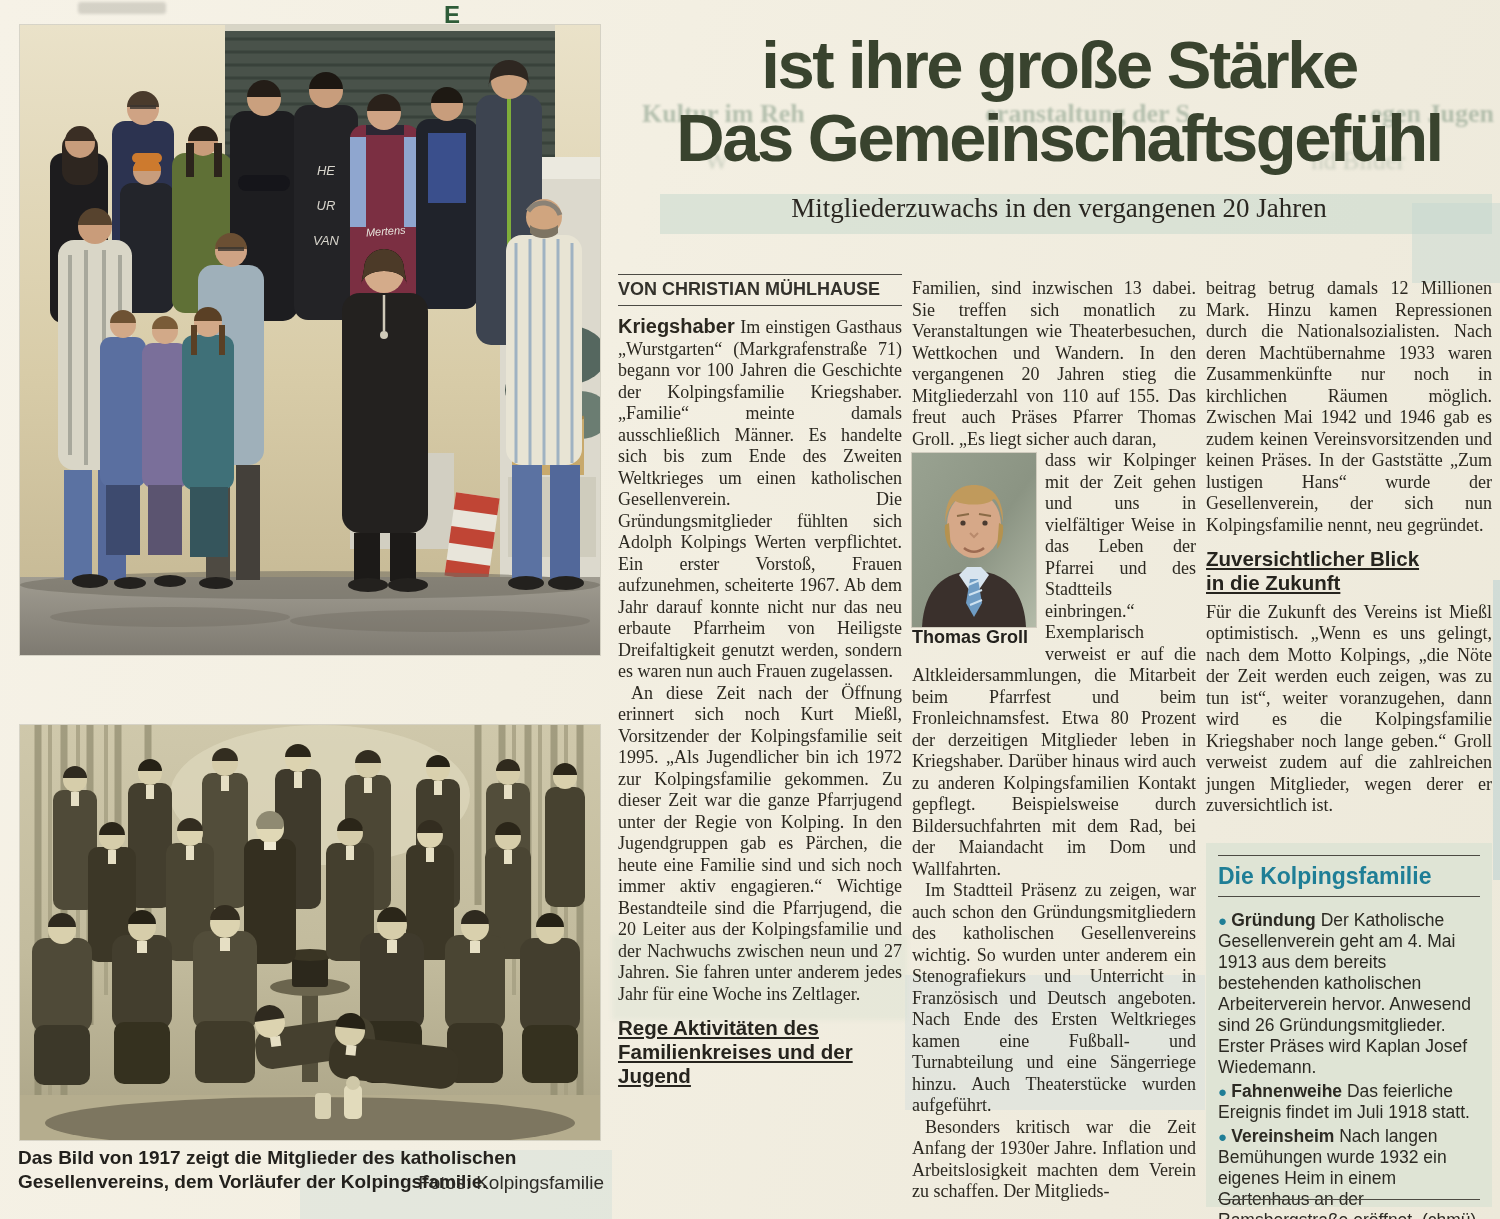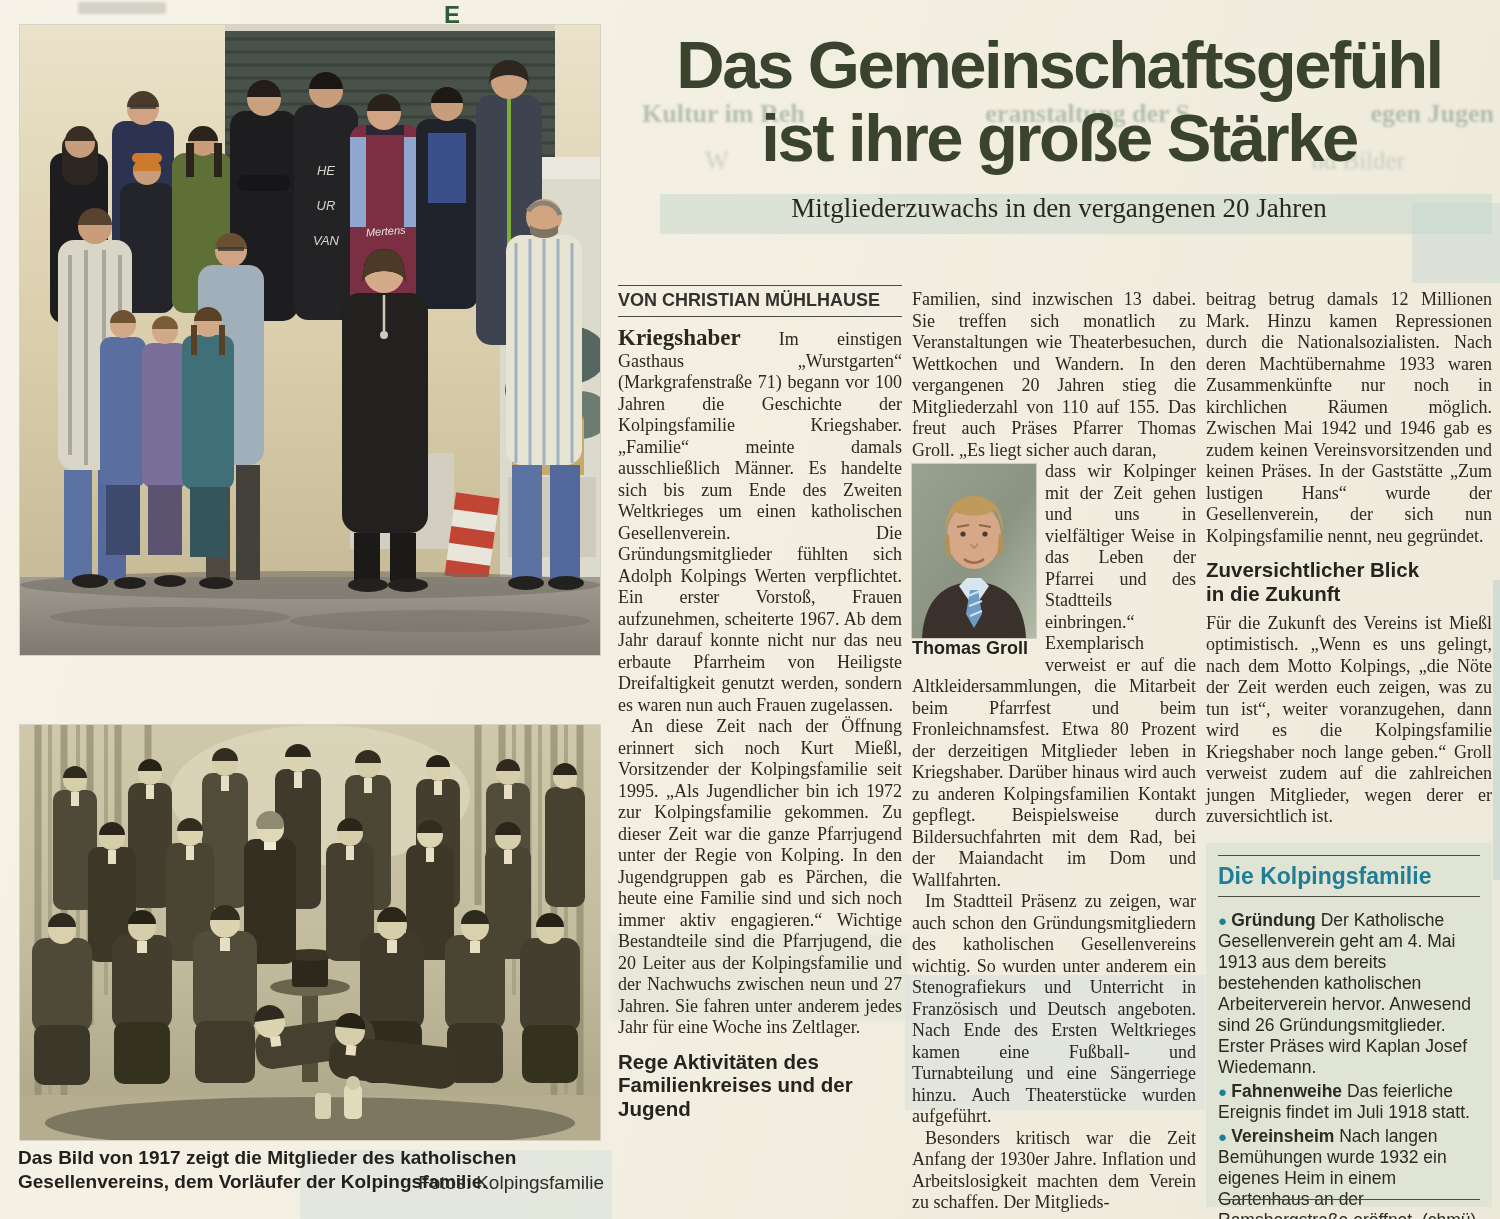--- a/index.html
+++ b/index.html
@@ -17,30 +17,30 @@
   #cap2{left:18px;top:1146px;width:588px;}
   #cap2 .credit{position:absolute;right:2px;top:25px;font-weight:400;color:#2c2a26;}
   
   #headline{left:622px;top:28px;width:874px;text-align:center;
             font-family:"Liberation Sans",sans-serif;font-weight:bold;
             font-size:67px;line-height:1.09;letter-spacing:-2.5px;color:#39432e;}
   #subhead{left:630px;top:192px;width:858px;text-align:center;
            font-family:"Liberation Serif",serif;font-size:27px;line-height:1.23;color:#2a2721;}
   #subhead .lead-sans{font-family:"Liberation Sans",sans-serif;font-weight:bold;font-size:26px;}
   
-  .col{position:absolute;top:289px;width:284px;font:18px/21.5px "Liberation Serif",serif;
+  .col{position:absolute;top:278px;width:284px;font:18px/21.5px "Liberation Serif",serif;
        text-align:justify;color:#2b2820;hyphens:auto;overflow-wrap:break-word;}
   #col1{left:618px;} #col2{left:912px;} #col3{left:1206px;width:286px;}
   .byline{border-top:1.5px solid #4c4a44;border-bottom:1.5px solid #4c4a44;
           padding:4px 0 5px;margin:-4px 0 10px;
           font:bold 18px "Liberation Sans",sans-serif;color:#33312b;text-align:left;}
   .col p{margin:0;}
   .col p.ind{text-indent:13px;}
-  .lead{font-family:Liberation Serif, serif;font-weight:bold;font-size:23px;}
-  h3.sub{font:bold 20.5px/1.16 "Liberation Sans",sans-serif;margin:11px 0 7px;color:#26241e;text-align:left;}
+  .lead{font-family:Liberation Sans, sans-serif;font-weight:bold;font-size:20px;}
+  h3.sub{font:bold 20.5px/1.16 "Liberation Sans",sans-serif;margin:11px 0 7px;color:#26241e;text-align:left;text-decoration:underline;}
   
   .portrait-wrap{float:left;width:124px;margin:3px 9px 2px 0;}
   .portrait-wrap svg{display:block;width:124px;height:174px;box-shadow:0 0 0 1px rgba(80,75,60,.2);}
   .portrait-cap{font:bold 18px/1.2 "Liberation Sans",sans-serif;color:#23211d;margin-top:4px;text-align:left;}
   
   #infobox{left:1206px;top:843px;width:286px;height:364px;background:#dfe4d5;
            box-sizing:border-box;padding:12px 12px 0;font-family:"Liberation Sans",sans-serif;}
   .ib-ruletop{border-top:1.5px solid #4c4a43;}
   #infobox h2{margin:7px 0 6px;font:bold 23px "Liberation Sans",sans-serif;color:#1f7e96;}
   .ib-rule{border-top:1.5px solid #4c4a43;}
@@ -431,22 +431,22 @@
         <rect x="324" y="360" width="18" height="34" rx="5" fill="#e2dbbc"></rect>
         <circle cx="333" cy="358" r="7" fill="#cfc8a8"></circle>
     </svg>
   </div>
   <div id="cap2" class="caption">
     <span>Das Bild von 1917 zeigt die Mitglieder des katholischen Gesellenvereins, dem Vorläufer der Kolpingsfamilie.</span>
     <span class="credit">Fotos: Kolpingsfamilie</span>
   </div>
 
   <div id="headline" class="abs">
+    <div>ist ihre große Stärke</div>
     <div>Das Gemeinschaftsgefühl</div>
-    <div>ist ihre große Stärke</div>
   </div>
   <div id="subhead" class="abs">
     <div>Mitgliederzuwachs in den vergangenen 20 Jahren</div>
   </div>
 
   <div id="col1" class="col">
     <div class="byline">VON CHRISTIAN MÜHLHAUSE</div>
     <p><span class="lead">Kriegshaber</span><span> Im einstigen Gasthaus „Wurstgarten“ (Markgrafenstraße 71) begann vor 100 Jahren die Geschichte der Kolpingsfamilie Kriegshaber. „Familie“ meinte damals ausschließlich Männer. Es handelte sich bis zum Ende des Zweiten Weltkrieges um einen katholischen Gesellenverein. Die Gründungsmitglieder fühlten sich Adolph Kolpings Werten verpflichtet. Ein erster Vorstoß, Frauen aufzunehmen, scheiterte 1967. Ab dem Jahr darauf konnte nicht nur das neu erbaute Pfarrheim von Heiligste Dreifaltigkeit genutzt werden, sondern es waren nun auch Frauen zugelassen.</span></p>
     <p class="ind">An diese Zeit nach der Öffnung erinnert sich noch Kurt Mießl, Vorsitzender der Kolpingsfamilie seit 1995. „Als Jugendlicher bin ich 1972 zur Kolpingsfamilie gekommen. Zu dieser Zeit war die ganze Pfarrjugend unter der Regie von Kolping. In den Jugendgruppen gab es Pärchen, die heute eine Familie sind und sich noch immer aktiv engagieren.“ Wichtige Bestandteile sind die Pfarrjugend, die 20 Leiter aus der Kolpingsfamilie und der Nachwuchs zwischen neun und 27 Jahren. Sie fahren unter anderem jedes Jahr für eine Woche ins Zeltlager.</p>
     <h3 class="sub">

